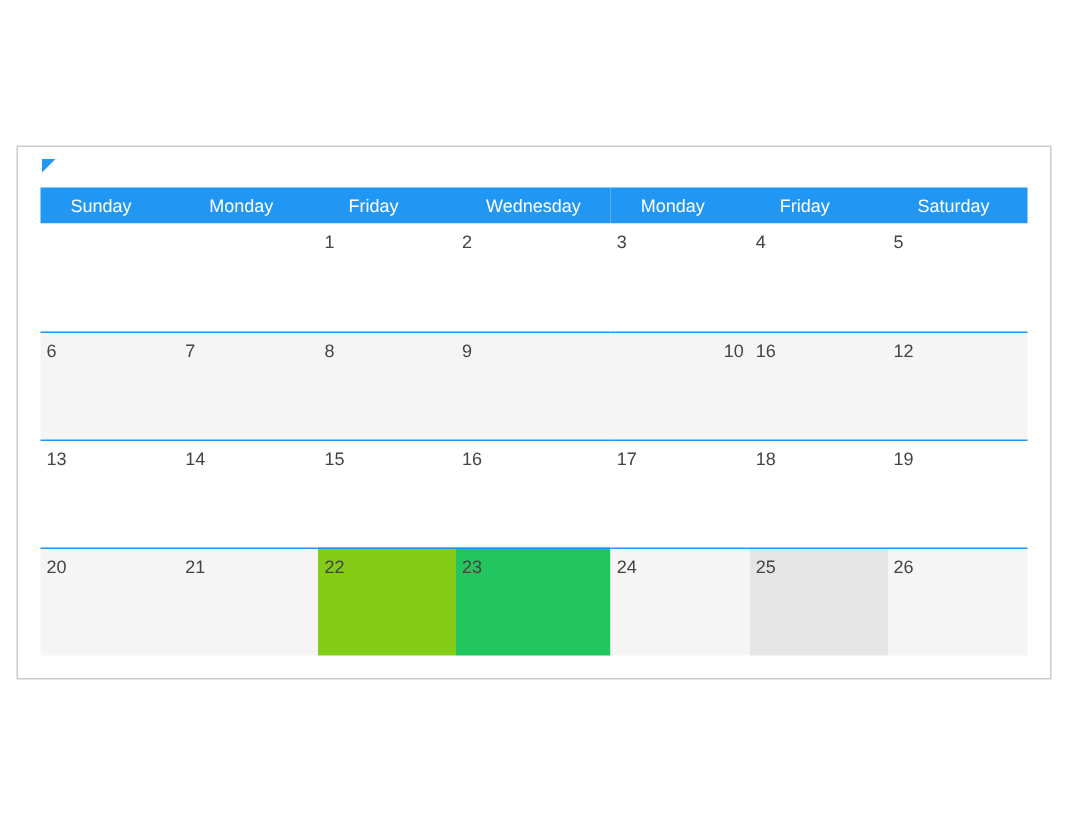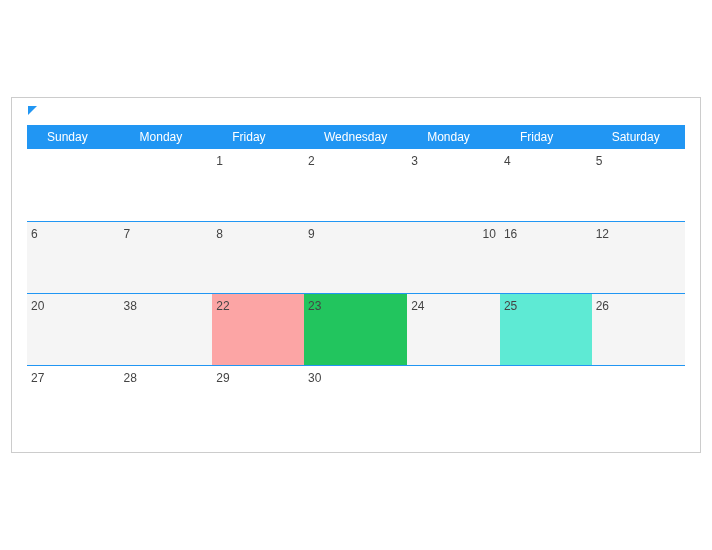--- a/index.html
+++ b/index.html
@@ -139,32 +139,32 @@
         <tr>
           <td style="background: rgb(245, 245, 245);"><span class="day-number">6</span></td>
           <td style="background: rgb(245, 245, 245);"><span class="day-number">7</span></td>
           <td style="background: rgb(245, 245, 245);"><span class="day-number">8</span></td>
           <td style="background: rgb(245, 245, 245);"><span class="day-number">9</span></td>
           <td style="background: rgb(245, 245, 245); text-align: right;"><span class="day-number">10</span></td>
           <td style="background: rgb(245, 245, 245);"><span class="day-number">16</span></td>
           <td style="background: rgb(245, 245, 245);"><span class="day-number">12</span></td>
         </tr>
         <tr>
+          <td style="background: rgb(255, 255, 255);"><span class="day-number">13</span></td>
+          <td style="background: rgb(255, 255, 255);"><span class="day-number">14</span></td>
+          <td style="background: rgb(255, 255, 255);"><span class="day-number">15</span></td>
+          <td style="background: rgb(255, 255, 255);"><span class="day-number">16</span></td>
+          <td style="background: rgb(255, 255, 255);"><span class="day-number">17</span></td>
+          <td style="background: rgb(255, 255, 255);"><span class="day-number">18</span></td>
+          <td style="background: rgb(255, 255, 255);"><span class="day-number">19</span></td>
+        </tr>
+        <tr>
           <td style="background: rgb(245, 245, 245);"><span class="day-number">20</span></td>
-          <td style="background: rgb(245, 245, 245);"><span class="day-number">38</span></td>
-          <td style="background: #fca5a5;"><span class="day-number">22</span></td>
+          <td style="background: rgb(245, 245, 245);"><span class="day-number">21</span></td>
+          <td style="background: #84cc16;"><span class="day-number">22</span></td>
           <td style="background: #22c55e;"><span class="day-number">23</span></td>
           <td style="background: rgb(245, 245, 245); margin-top: 12px;"><span class="day-number">24</span></td>
-          <td style="background: #5eead4;"><span class="day-number">25</span></td>
+          <td style="background: #e5e5e5;"><span class="day-number">25</span></td>
           <td style="background: rgb(245, 245, 245);"><span class="day-number">26</span></td>
-        </tr>
-        <tr>
-          <td style="background: rgb(255, 255, 255);"><span class="day-number">27</span></td>
-          <td style="background: rgb(255, 255, 255);"><span class="day-number">28</span></td>
-          <td style="background: rgb(255, 255, 255);"><span class="day-number">29</span></td>
-          <td style="background: rgb(255, 255, 255);"><span class="day-number">30</span></td>
-          <td style="background: rgb(255, 255, 255);"></td>
-          <td style="background: rgb(255, 255, 255);"></td>
-          <td style="background: rgb(255, 255, 255);"></td>
         </tr>
       </tbody>
   </table>
 </div>
 
 </body></html>

